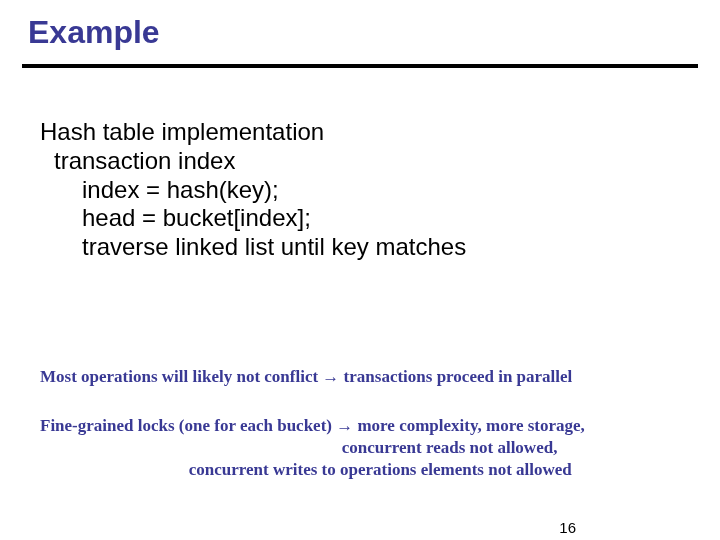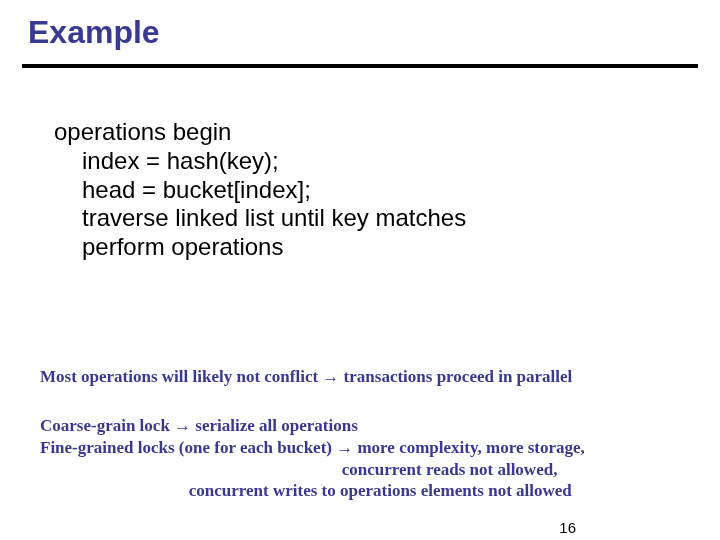--- a/index.html
+++ b/index.html
@@ -71,31 +71,30 @@
 </style>
 </head>
 <body>
 
 <div class="slide">
 
   <div class="title">Example</div>
   <div class="rule"></div>
 
   <div class="body1">
-    <div class="ind1">operations begin</div>
+    <div>Hash table implementation</div>
+    <div class="ind1">transaction index</div>
     <div class="ind2">index = hash(key);</div>
     <div class="ind2">head = bucket[index];</div>
     <div class="ind2">traverse linked list until key matches</div>
-    <div class="ind2">perform operations</div>
   </div>
 
   <div class="body2 arrow">Most operations will likely not conflict → transactions proceed in parallel</div>
 
   <div class="body3 arrow">
-    <div>Coarse-grain lock → serialize all operations</div>
     <div>Fine-grained locks (one for each bucket) → more complexity, more storage,</div>
     <div style="white-space:pre;">                                                                       concurrent reads not allowed,</div>
     <div style="white-space:pre;">                                   concurrent writes to operations elements not allowed</div>
   </div>
 
   <div class="pagenum">16</div>
 
 </div>
 
 </body></html>

